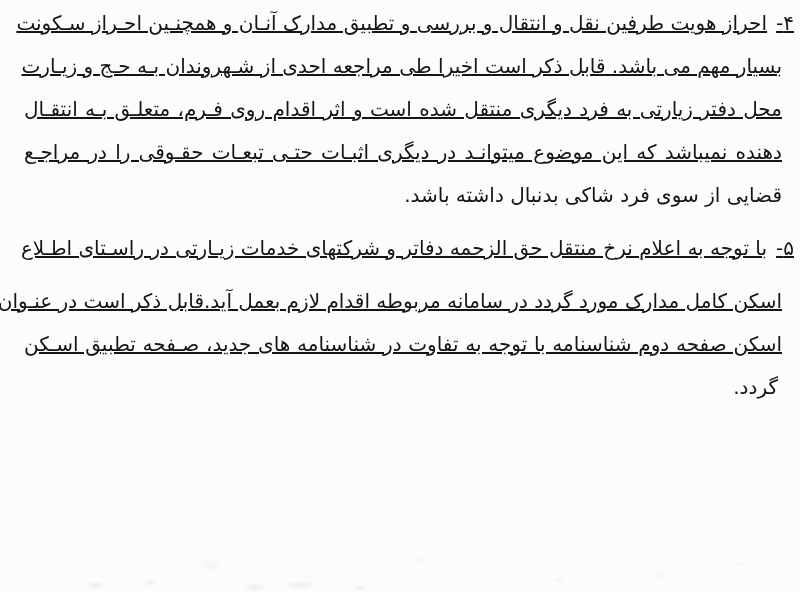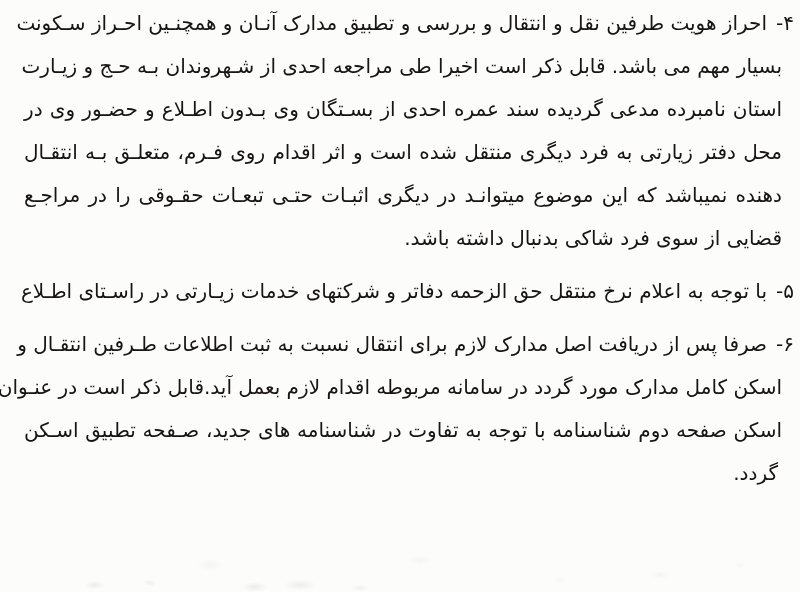--- a/index.html
+++ b/index.html
@@ -28,20 +28,21 @@
     font-size: 20px;
     line-height: 43px;
     white-space: nowrap;
     font-weight: 400;
     letter-spacing: 0;
   }
   
   .line.full {
     text-align: justify;
     text-align-last: justify;
+    text-decoration: underline;
   }
   
   .line.first {
     margin-left: 0;
     margin-right: -12px;
   }
   .marker {
     margin-left: 9px;
   }
   
@@ -70,32 +71,30 @@
   }
 </style>
 </head>
 <body>
 
 <div class="page">
 
   <div class="item">
     <div class="line full first"><span class="marker">۴-</span><span>احراز هویت طرفین نقل و انتقال و بررسی و تطبیق مدارک آنـان و همچنـین احـراز سـکونت</span></div>
     <div class="line full">بسیار مهم می باشد. قابل ذکر است اخیرا طی مراجعه احدی از شـهروندان بـه حـج و زیـارت</div>
-    <div class="line full">استان نامبرده مدعی گردیده سند عمره احدی از بسـتگان وی بـدون اطـلاع و حضـور وی در</div>
     <div class="line full">محل دفتر زیارتی به فرد دیگری منتقل شده است و اثر اقدام روی فـرم، متعلـق بـه انتقـال</div>
     <div class="line full">دهنده نمیباشد که این موضوع میتوانـد در دیگری اثبـات حتـی تبعـات حقـوقی را در مراجـع</div>
     <div class="line">قضایی از سوی فرد شاکی بدنبال داشته باشد.</div>
   </div>
 
   <div class="item">
     <div class="line full first"><span class="marker">۵-</span><span>با توجه به اعلام نرخ منتقل حق الزحمه دفاتر و شرکتهای خدمات زیـارتی در راسـتای اطـلاع</span></div>
   </div>
 
   <div class="item">
-    <div class="line full first"><span class="marker">۶-</span><span>صرفا پس از دریافت اصل مدارک لازم برای انتقال نسبت به ثبت اطلاعات طـرفین انتقـال و</span></div>
     <div class="line full">اسکن کامل مدارک مورد گردد در سامانه مربوطه اقدام لازم بعمل آید.قابل ذکر است در عنـوان</div>
     <div class="line full">اسکن صفحه دوم شناسنامه با توجه به تفاوت در شناسنامه های جدید، صـفحه تطبیق اسـکن</div>
     <div class="line inset">گردد.</div>
   </div>
 
 </div>
 
 <div class="scan-noise"></div>
 
 </body></html>

